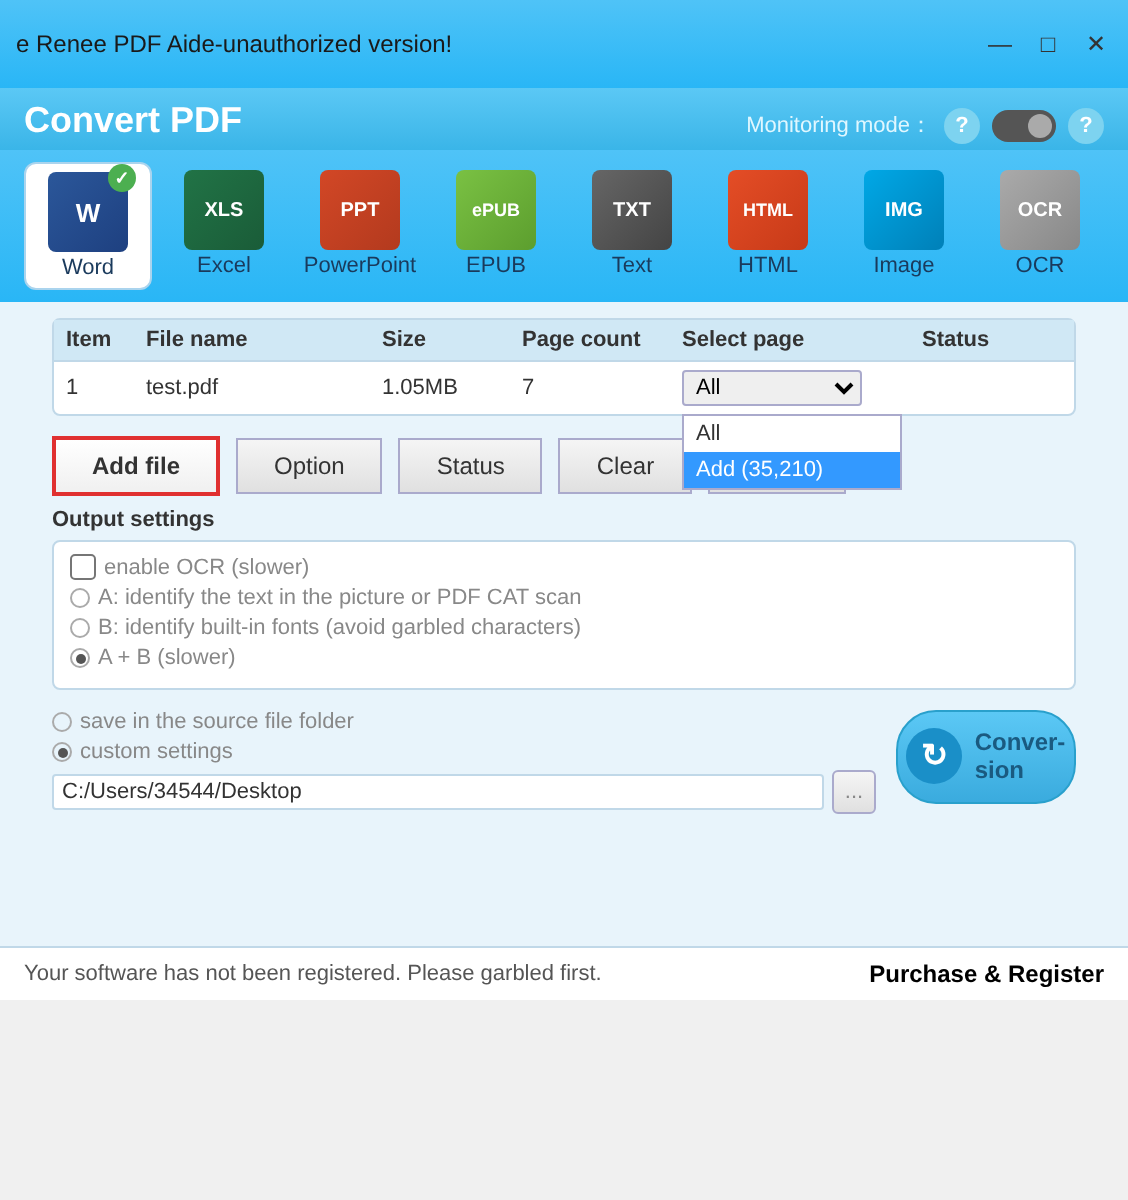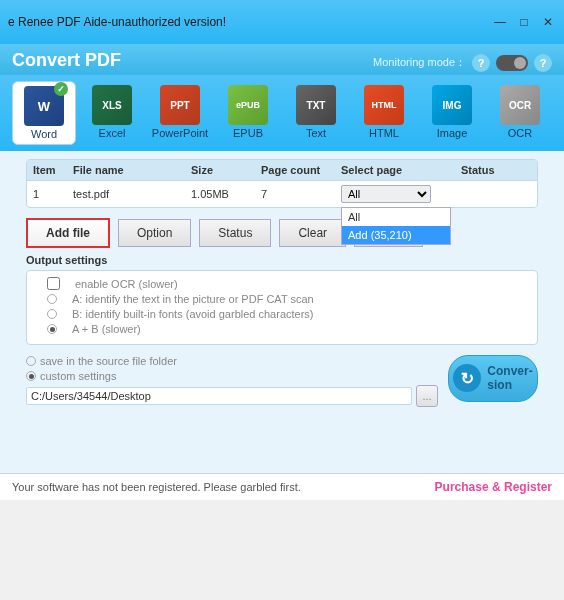--- a/index.html
+++ b/index.html
@@ -217,23 +217,22 @@
       background: white;
       border: 1px solid #c0d8e8;
       border-radius: 4px;
       padding: 6px 8px;
       font-size: 11px;
       color: #888;
     }
     .settings-row {
       display: flex;
       align-items: center;
-      gap: 15px;
+      gap: 4px;
       margin-bottom: 3px;
-      margin-left: 12px;
     }
     .radio-dot {
       width: 10px; height: 10px;
       border-radius: 50%;
       border: 1.5px solid #aaa;
       display: flex; align-items: center; justify-content: center;
     }
     .radio-dot.active::after {
       content: '';
       width: 5px; height: 5px;
@@ -310,21 +309,21 @@
       background: white;
       border-top: 1px solid #c0d8e8;
       padding: 6px 12px;
       display: flex;
       align-items: center;
       justify-content: space-between;
       font-size: 11px;
       color: #555;
     }
     .register-btn {
-      color: #ec4899;
+      color: #000000;
       font-size: 12px;
       cursor: pointer;
       font-weight: bold;
     }
   </style>
 </head>
 <body>
 
 <div class="title-bar">
   <span>e Renee PDF Aide-unauthorized version!</span>

